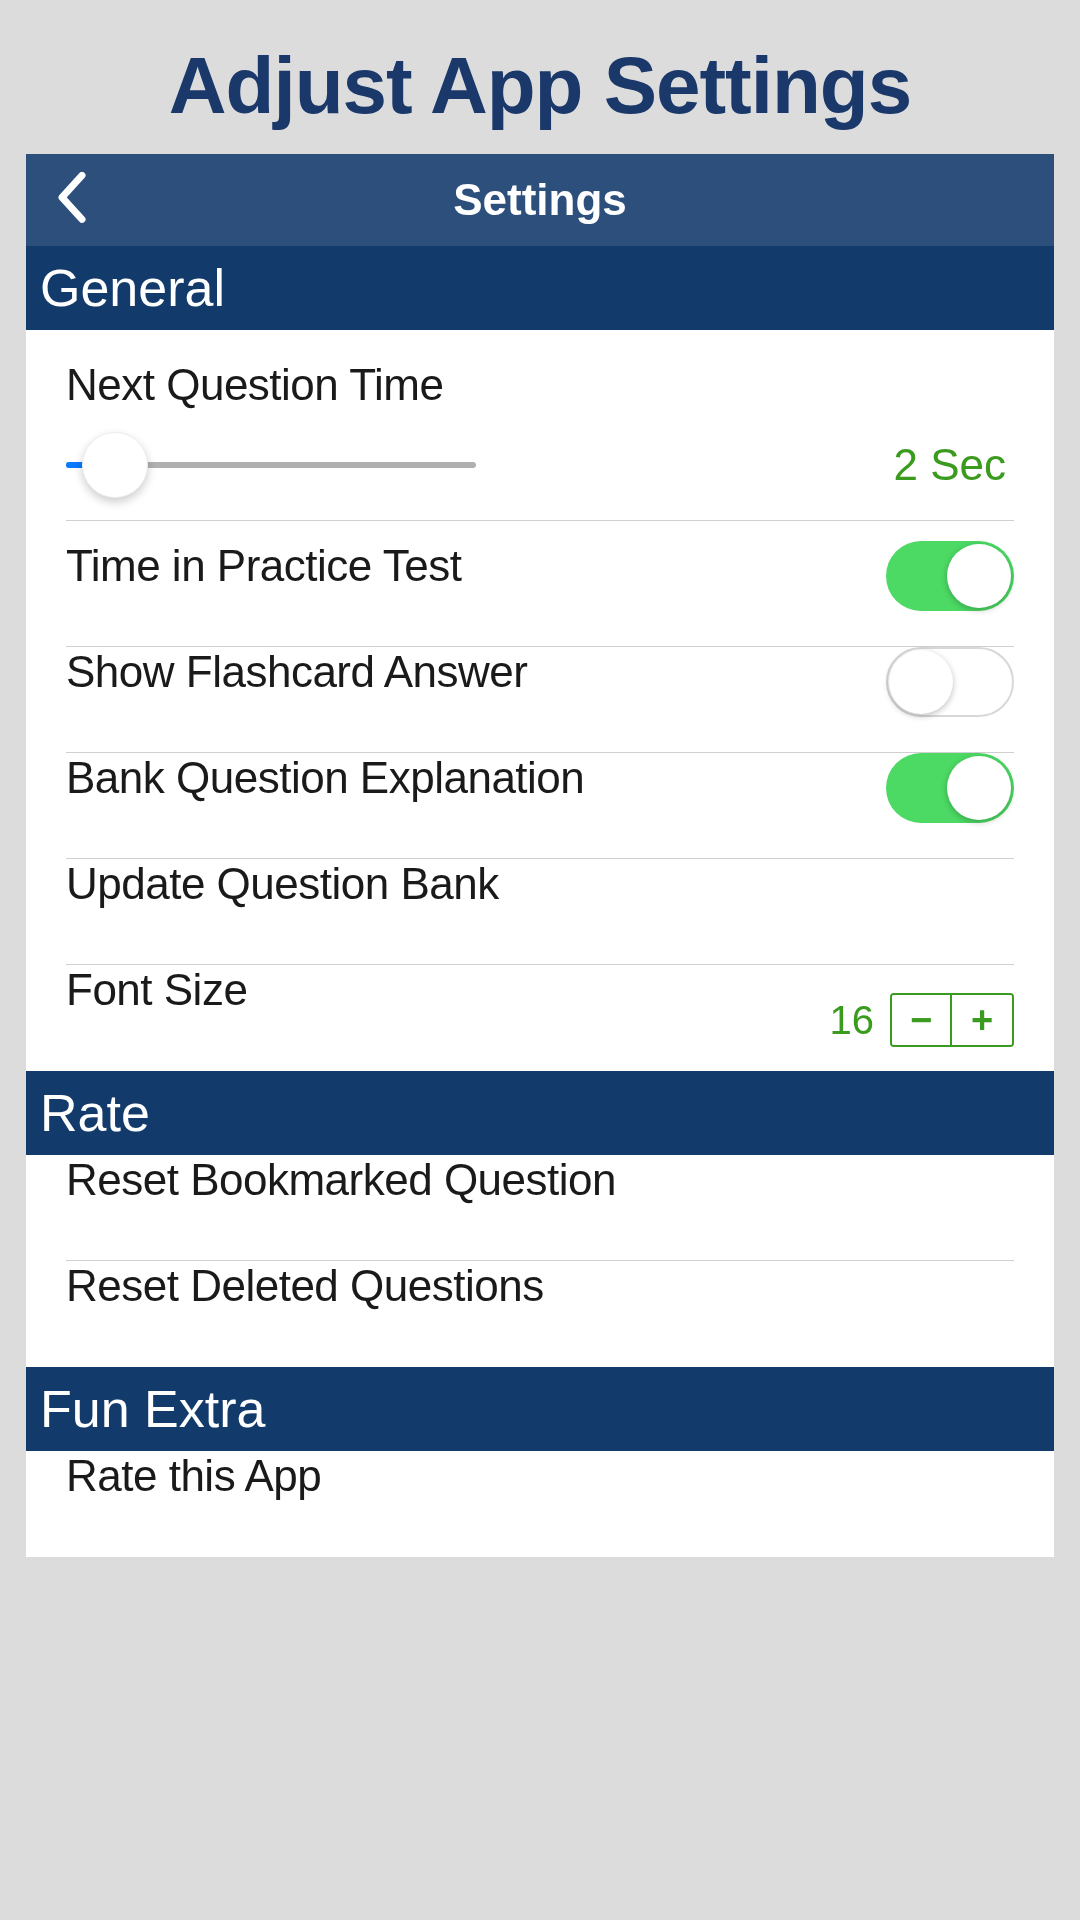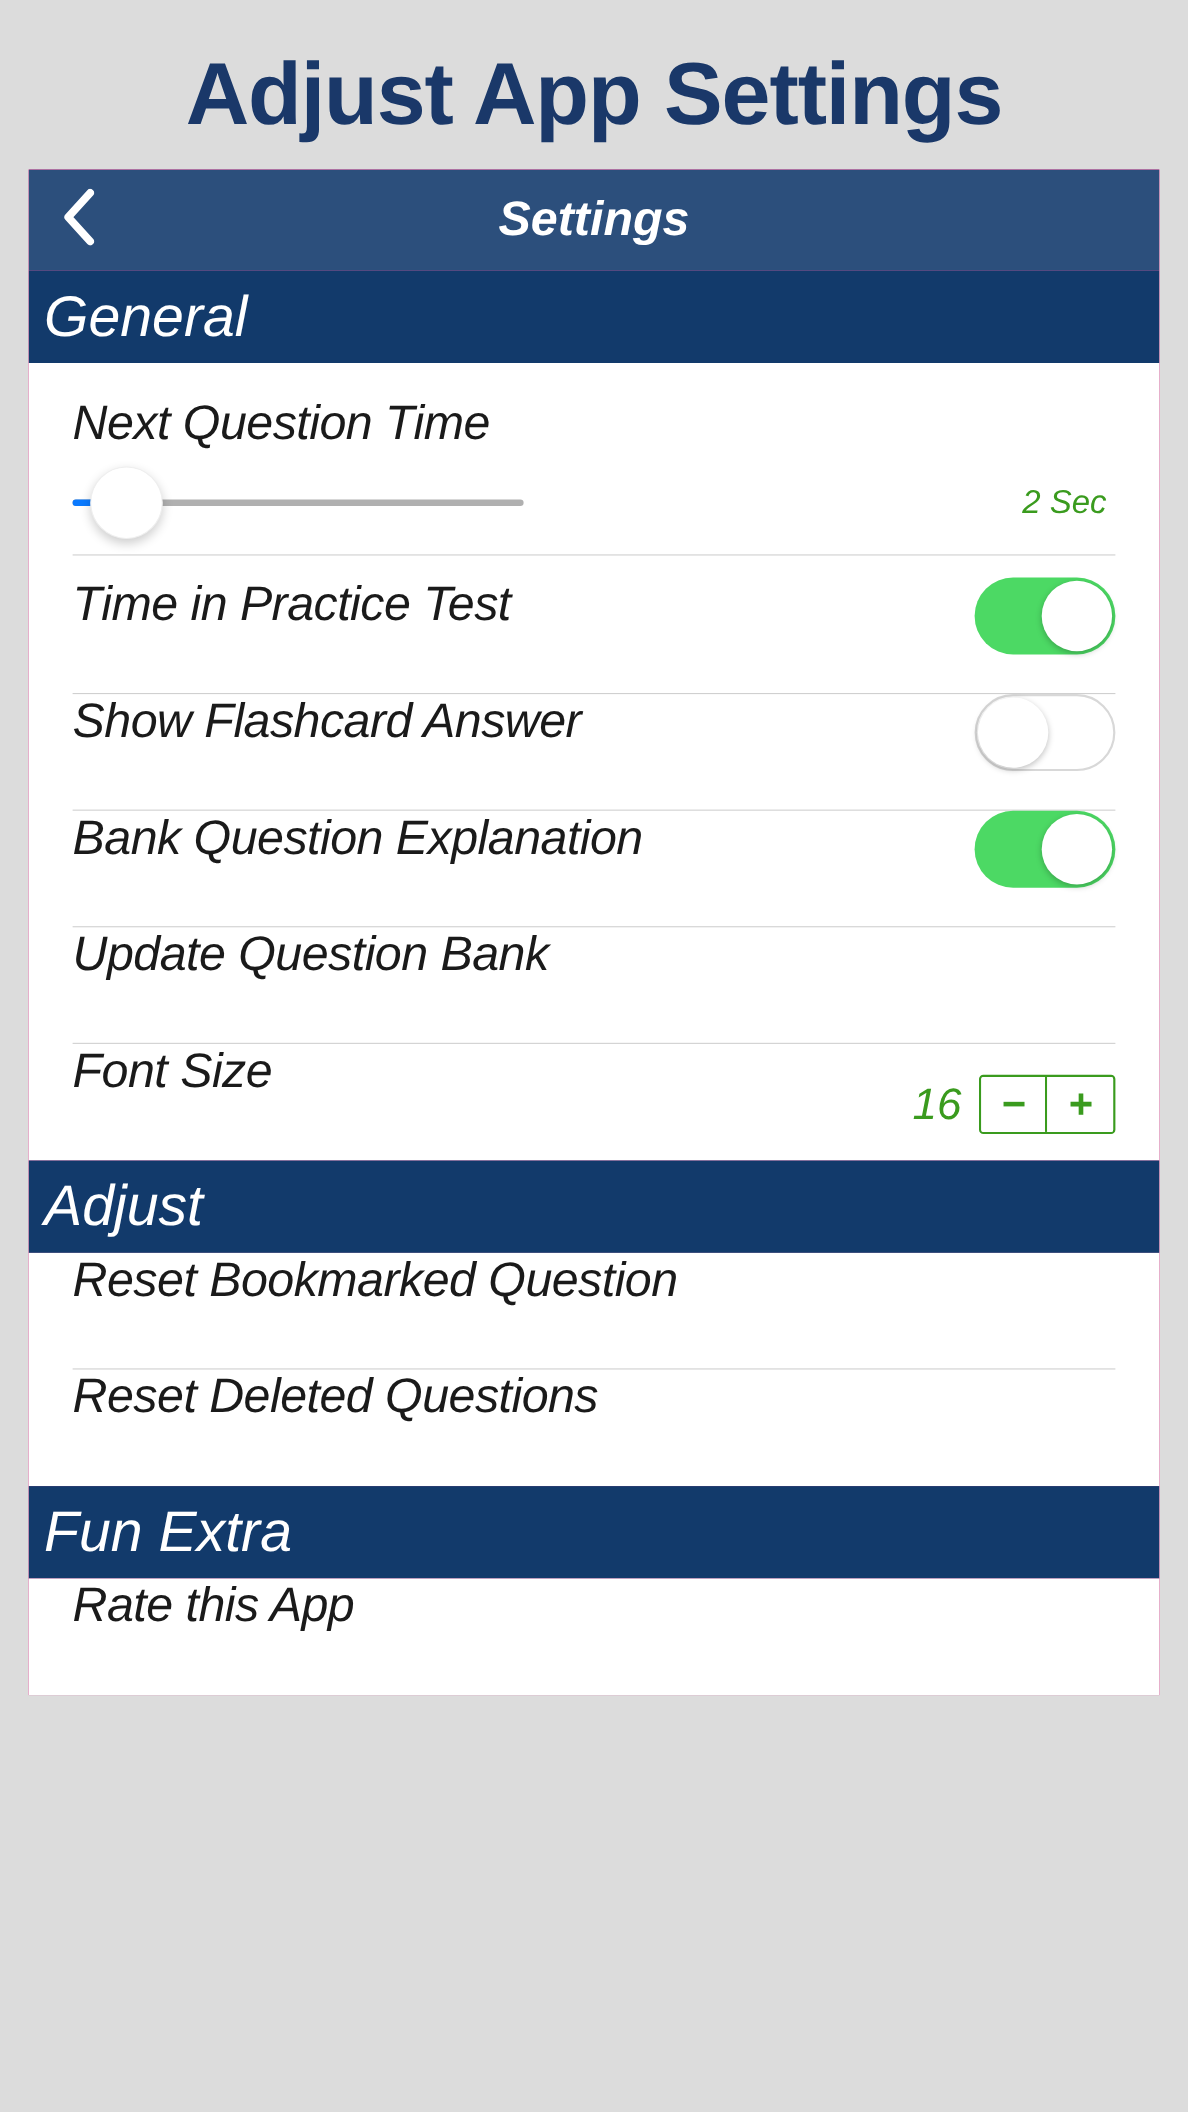--- a/index.html
+++ b/index.html
@@ -20,23 +20,22 @@
       text-align: center;
       font-size: 80px;
       font-weight: 700;
       color: #1a3869;
       padding: 40px 20px 22px;
       letter-spacing: -1px;
     }
     
     .app-frame {
       margin: 0 26px;
-      background-color: #ec4899;
+      background-color: #1d4ed8;
       overflow: hidden;
-      font-style: italic;
     }
     
     .nav-bar {
       background-color: #2c4f7c;
       height: 92px;
       display: flex;
       align-items: center;
       position: relative;
     }
     
@@ -144,21 +143,21 @@
       border-radius: 50%;
       border: 1px solid #eee;
       top: 50%;
       left: 12%;
       transform: translate(-50%, -50%);
       box-shadow: 0 4px 10px rgba(0,0,0,0.2);
       cursor: grab;
     }
     
     .slider-value {
-      font-size: 30px;
+      font-size: 44px;
       color: #3a9b1e;
       font-weight: 400;
       white-space: nowrap;
       margin-right: 8px;
     }
     
     
     .toggle {
       width: 128px;
       height: 70px;
@@ -311,21 +310,21 @@
           <div class="stepper">
             <div class="stepper-btn">−</div>
             <div class="stepper-btn">+</div>
           </div>
         </div>
       </div>
     </div>
 
   </div>
 
-  <div class="section-header">Adjust</div>
+  <div class="section-header">Rate</div>
 
   <div class="settings-list">
     <div class="setting-row clickable-row">
       <div class="setting-row-inner">
         <span class="setting-label">Reset Bookmarked Question</span>
       </div>
     </div>
     <div class="setting-row clickable-row">
       <div class="setting-row-inner" style="border-bottom:none;">
         <span class="setting-label">Reset Deleted Questions</span>

